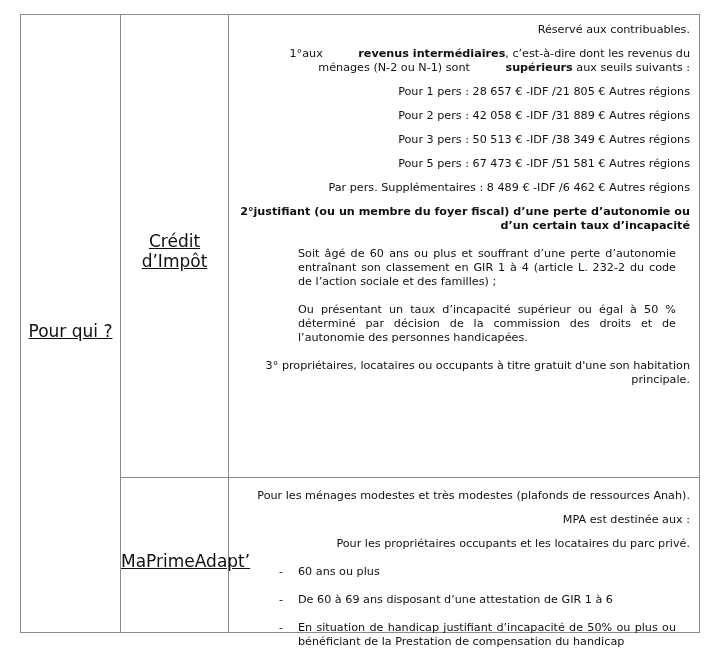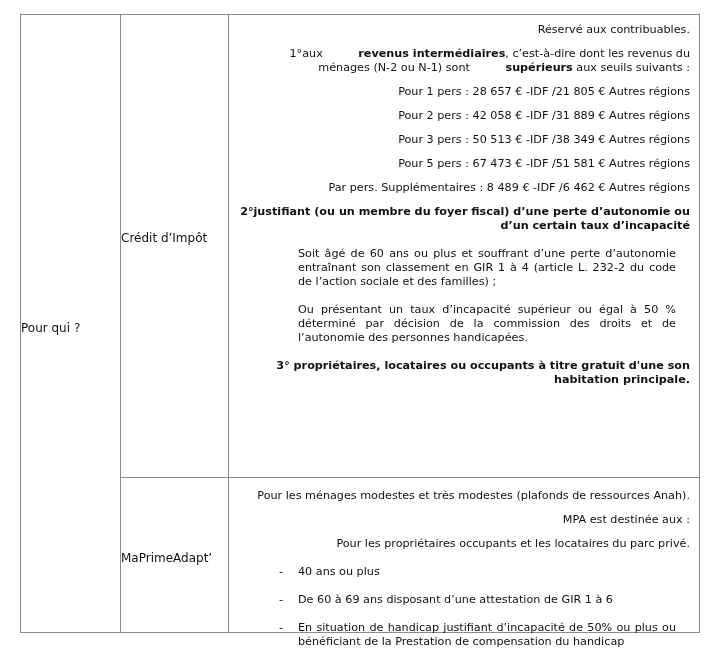--- a/index.html
+++ b/index.html
@@ -2,21 +2,21 @@
 <html><head>
 <meta charset="utf-8">
 <style>
   html, body { margin: 0; padding: 0; background: #ffffff; }
   body { width: 720px; height: 648px; position: relative; overflow: hidden;
          font-family: "DejaVu Sans", sans-serif; color: #111; }
   .tbl { position: absolute; left: 20px; top: 14px; width: 680px; height: 619px;
          border: 1px solid #8a8a8a; box-sizing: border-box; }
   .vline { position: absolute; top: 0; bottom: 0; width: 1px; background: #8a8a8a; }
   .hline { position: absolute; height: 1px; background: #8a8a8a; }
-  .cell-label { position: absolute; font-size: 12px; text-align: left; }
+  .cell-label { position: absolute; font-size: 17px; text-align: center; text-decoration: underline; }
   .content { position: absolute; font-size: 11.2px; line-height: 14px; }
   .content p { margin: 0 0 10px 0; text-align: right; }
   .just { text-align: justify; }
   b { font-weight: bold; margin-left: 32px; }
   .bullets { margin: 0 0 10px 0; padding: 0; list-style: none; }
   .bullets li { position: relative; padding-left: 47px; margin: 14px; text-align: justify; }
   .bullets li .mk { position: absolute; left: 28px; top: 0; font-size: 11px; }
 </style>
 </head>
 <body>
@@ -37,26 +37,26 @@
     <p>Pour 1 pers : 28 657 € -IDF /21 805 € Autres régions</p>
     <p>Pour 2 pers : 42 058 € -IDF /31 889 € Autres régions</p>
     <p>Pour 3 pers : 50 513 € -IDF /38 349 € Autres régions</p>
     <p>Pour 5 pers : 67 473 € -IDF /51 581 € Autres régions</p>
     <p>Par pers. Supplémentaires : 8 489 € -IDF /6 462 € Autres régions</p>
     <p class="just" style="font-weight:bold; margin-bottom:6px">2°justifiant (ou un membre du foyer fiscal) d’une perte d’autonomie ou d’un certain taux d’incapacité</p>
     <ul class="bullets">
       <li><span class="mk"></span><span>Soit âgé de 60 ans ou plus et souffrant d’une perte d’autonomie entraînant son classement en GIR 1 à 4 (article L. 232-2 du code de l’action sociale et des familles) ;</span></li>
       <li><span class="mk"></span><span>Ou présentant un taux d’incapacité supérieur ou égal à 50 % déterminé par décision de la commission des droits et de l’autonomie des personnes handicapées.</span></li>
     </ul>
-    <p class="just" style="font-weight:bold">3° propriétaires, locataires ou occupants à titre gratuit d'une son habitation principale.</p>
+    <p class="just" style="font-weight:normal">3° propriétaires, locataires ou occupants à titre gratuit d'une son habitation principale.</p>
   </div>
 
   <div class="content" style="left:216px; width:453px; top:474px">
     <p>Pour les ménages modestes et très modestes (plafonds de ressources Anah).</p>
     <p>MPA est destinée aux :</p>
     <p>Pour les propriétaires occupants et les locataires du parc privé.</p>
     <ul class="bullets">
-      <li><span class="mk">-</span><span>40 ans ou plus</span></li>
+      <li><span class="mk">-</span><span>60 ans ou plus</span></li>
       <li><span class="mk">-</span><span>De 60 à 69 ans disposant d’une attestation de GIR 1 à 6</span></li>
       <li><span class="mk">-</span><span>En situation de handicap justifiant d’incapacité de 50% ou plus ou bénéficiant de la Prestation de compensation du handicap</span></li>
     </ul>
   </div>
 </div>
 
 </body></html>

